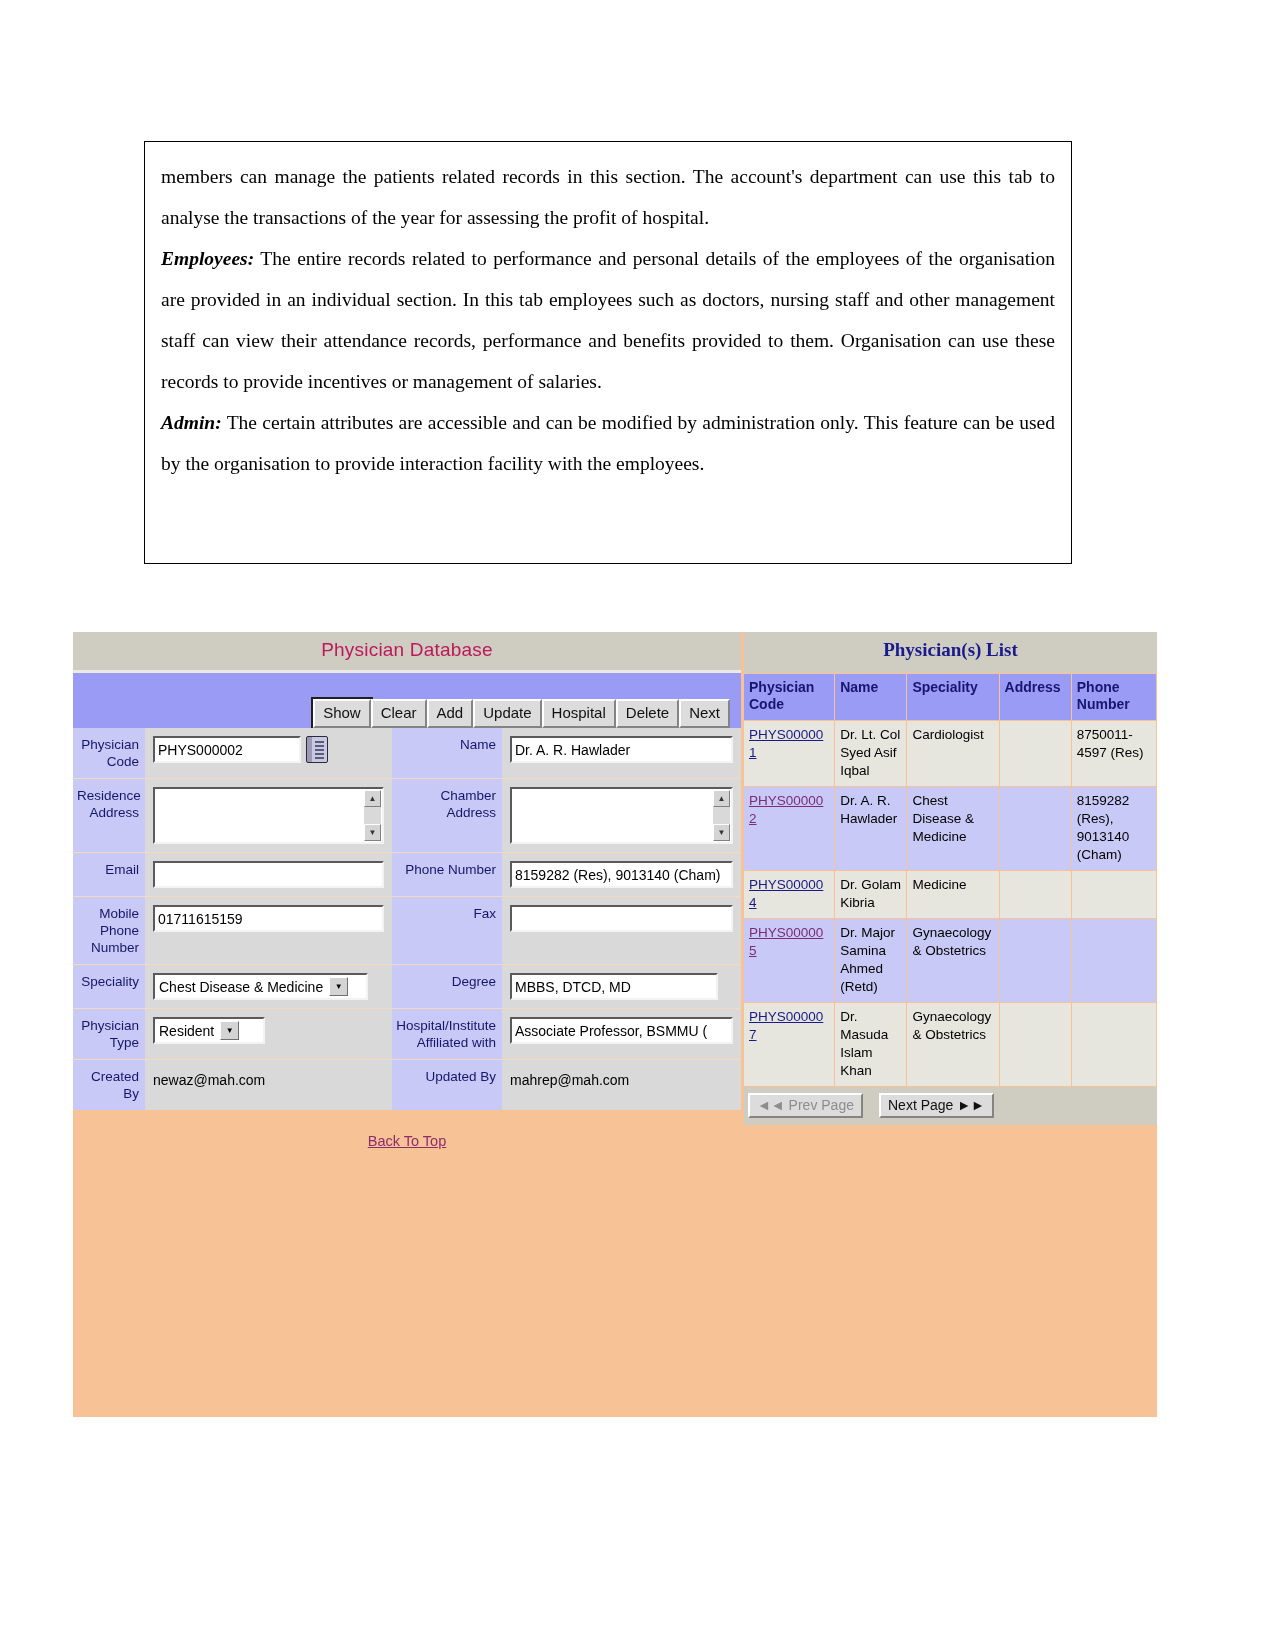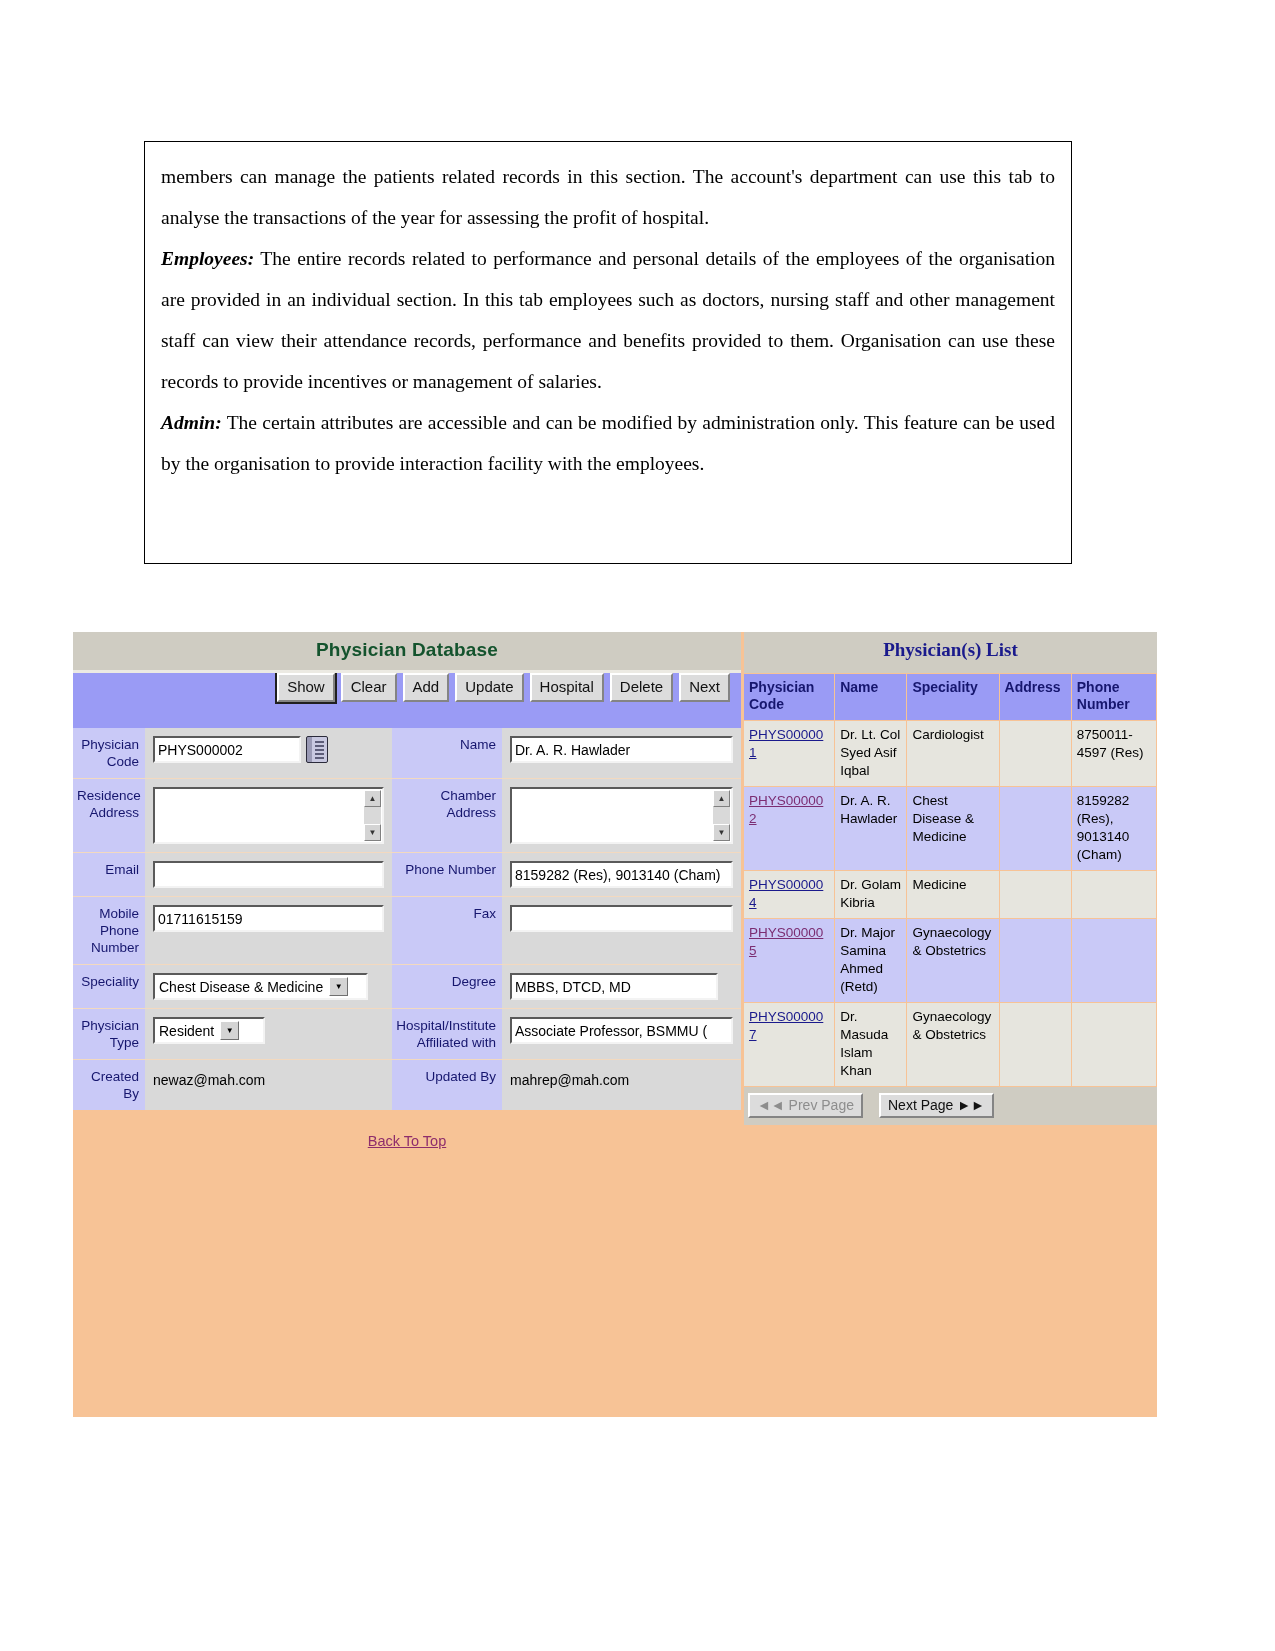--- a/index.html
+++ b/index.html
@@ -44,33 +44,32 @@
   .left-panel { width: 668px; flex: 0 0 668px; }
   .panel-title-bar {
     background: #cfccc2;
     height: 41px;
     position: relative;
     border-bottom: 3px solid #eceae3;
   }
   .panel-title {
     position: absolute; left: 0; right: 0; top: 7px;
     text-align: center;
-    color: #14532d;
-    font-weight: bold;
+    color: #be185d;
+    font-weight: normal;
     font-size: 19px;
     letter-spacing: .2px;
   }
   .toolbar {
     background: #9a9bf5;
     height: 55px;
     display: flex;
-    align-items: flex-start;
+    align-items: flex-end;
     justify-content: flex-end;
     padding-right: 11px;
-    gap: 6px;
   }
   .btn {
     background: #dcdcdc;
     border-top: 2px solid #ffffff;
     border-left: 2px solid #ffffff;
     border-right: 2px solid #848484;
     border-bottom: 2px solid #848484;
     font-size: 15px;
     color: #111;
     padding: 3px 8px 4px 8px;

